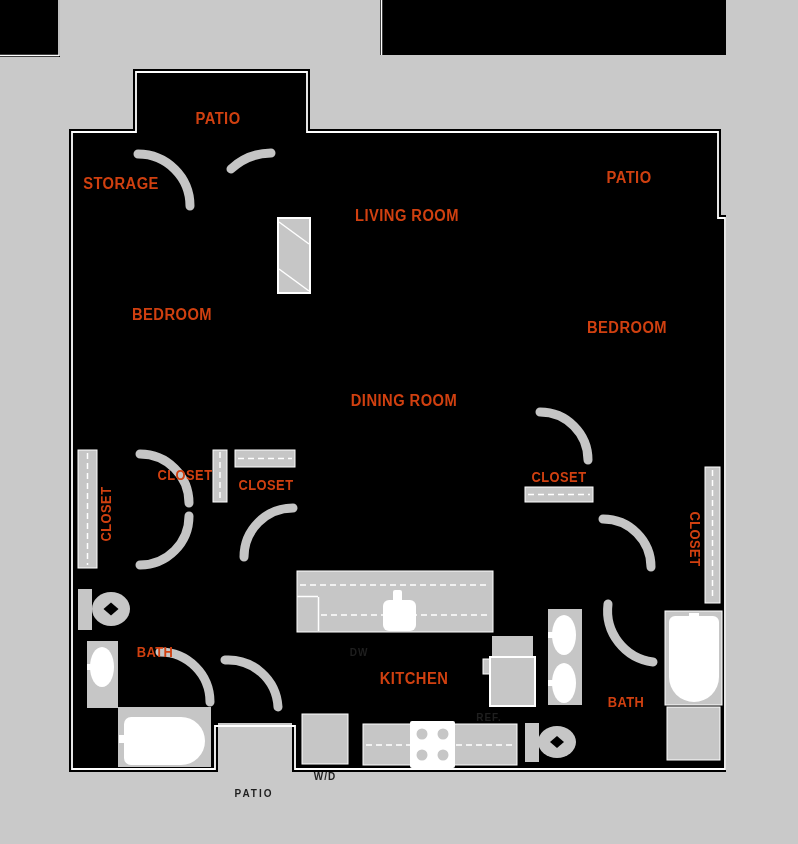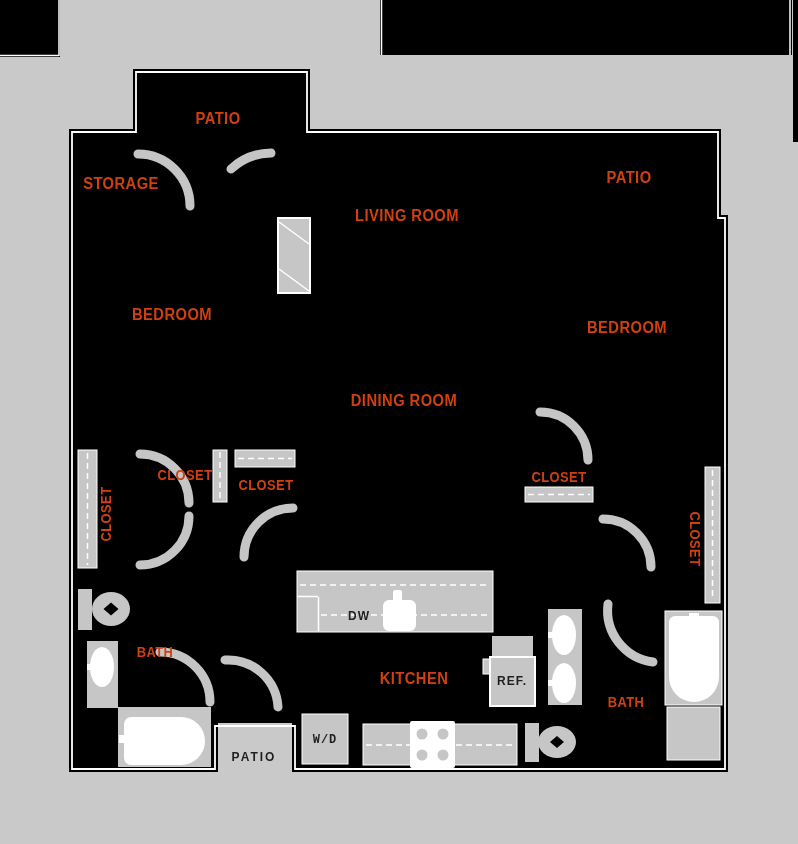--- a/index.html
+++ b/index.html
@@ -1,39 +1,40 @@
 <!DOCTYPE html>
 <html><head>
 <meta charset="utf-8">
 <style>
   html,body { margin:0; padding:0; background:#c9c9c9; }
   #stage {
-    position:relative; width:798px; height:844px; overflow:hidden;
+    position:relative; width:726px; height:844px; overflow:hidden;
     background:#c9c9c9;
     font-family:"Liberation Sans", sans-serif;
   }
   #plan-svg { position:absolute; left:0; top:0; }
   #labels { position:absolute; left:0; top:0; width:798px; height:844px; }
   .lbl {
     position:absolute;
     transform:translate(-50%,-50%) scaleX(0.92);
     font-weight:bold;
     font-size:16px;
     letter-spacing:0.5px;
     color:#d04010;
     white-space:nowrap;
   }
   .lbl.small { font-size:14px; }
   .lbl.vert-l { transform:translate(-50%,-50%) rotate(-90deg) scaleX(0.92); }
   .lbl.vert-r { transform:translate(-50%,-50%) rotate(90deg) scaleX(0.92); }
   .lbl.dark {
     color:#1f1f1f;
-    font-size:12px;
+    font-size:10px;
     letter-spacing:2px;
     transform:translate(-50%,-50%);
+    margin-top:36px;
   }
   .lbl.dark.tight { letter-spacing:1px; }
 </style>
 </head>
 <body>
 
 <div id="stage">
 
   <svg id="plan-svg" width="798" height="844" viewBox="0 0 798 844">
 
@@ -175,17 +176,17 @@
     <div class="lbl small" style="left:185px; top:475px;">CLOSET</div>
     <div class="lbl small" style="left:266px; top:485px;">CLOSET</div>
     <div class="lbl small" style="left:559px; top:477px;">CLOSET</div>
     <div class="lbl small vert-r" style="left:695px; top:539px;">CLOSET</div>
 
     <div class="lbl small" style="left:155px; top:652px;">BATH</div>
     <div class="lbl" style="left:414px; top:679px;">KITCHEN</div>
     <div class="lbl small" style="left:626px; top:702px;">BATH</div>
 
     <div class="lbl dark tight" style="left:359px; top:616px;">DW</div>
-    <div class="lbl dark tight" style="left:512px; top:681px;">REF.</div>
-    <div class="lbl dark tight" style="left:325px; top:740px;font-family:Liberation Mono, monospace;">W/D</div>
+    <div class="lbl dark tight" style="left:489px; top:681px;">REF.</div>
+    <div class="lbl dark tight" style="left:325px; top:740px;">W/D</div>
     <div class="lbl dark" style="left:254px; top:757px;">PATIO</div>
   </div>
 </div>
 
 </body></html>

